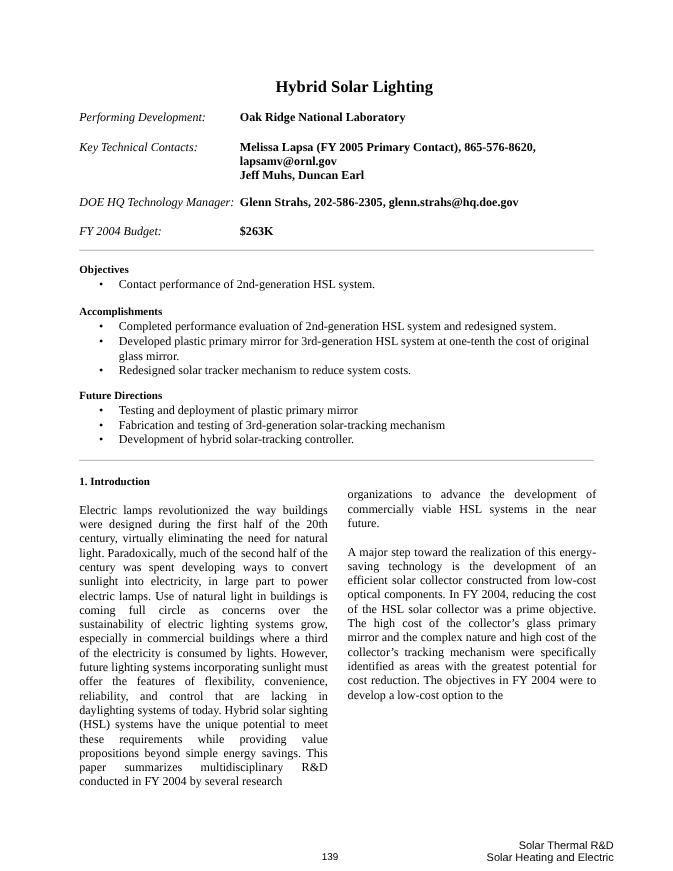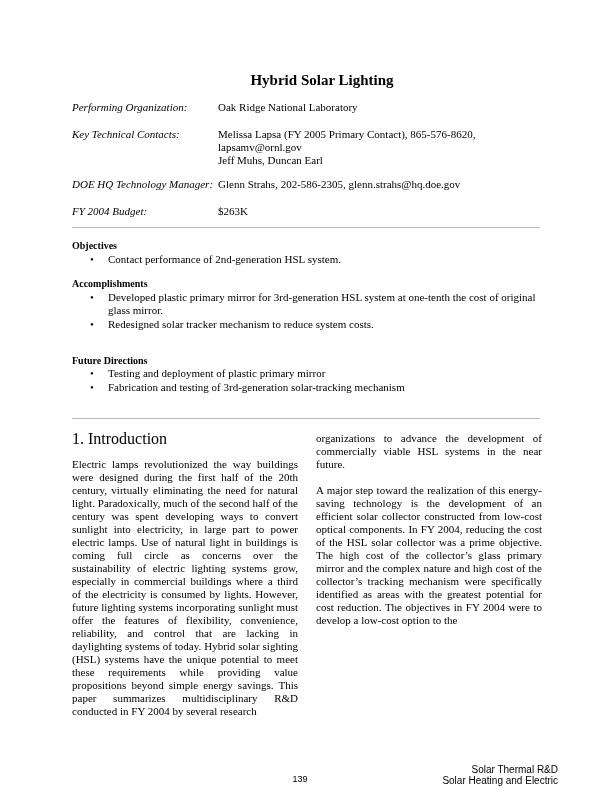--- a/index.html
+++ b/index.html
@@ -2,48 +2,48 @@
 <html><head>
 <meta charset="utf-8">
 <style>
   html, body { margin:0; padding:0; background:#fff; }
   body { width:612px; height:792px; position:relative; overflow:hidden;
          font-family:"Liberation Serif", serif; color:#000; }
   .title { position:absolute; top:72px; left:0; width:612px; text-align:center;
            font-weight:bold; font-size:15px;padding-left:16px; }
   .meta-row { position:absolute; left:72px; font-size:11px; line-height:13px; }
   .meta-label { position:absolute; left:0; font-style:italic; white-space:nowrap; }
-  .meta-value { position:absolute; left:146px; white-space:nowrap; }
+  .meta-value { position:absolute; left:146px; white-space:nowrap;font-weight:bold; }
   .rule { position:absolute; left:72px; width:468px; height:0;
           border-top:1px solid #b8b8b8; }
   .sect-head { position:absolute; left:72px; font-weight:bold; font-size:10px; }
   .bullets { position:absolute; left:72px; width:468px; margin:0; padding:0; list-style:none;
              font-size:11px; line-height:13px; }
   .bullets li { position:relative; padding-left:36px; margin-bottom:0.5px; }
   .bullets li::before { content:"•"; position:absolute; left:18px; top:0; }
   .col { position:absolute; top:432px; width:226px; font-size:11px; line-height:13px;
          text-align:justify; }
   .col-left { left:72px; }
   .col-right { left:316px; }
-  .col h2 { font-size:16px; font-weight:normal; margin:0 0 13px 0; line-height:13px; }
-  .col p { margin:0 0 13px 0; }
+  .col h2 { font-size:10px; font-weight:bold; margin:0 0 13px 0; line-height:13px; }
+  .col p { margin:12px 0 13px 0; }
   .footer-page { position:absolute; top:774px; left:0; width:600px; text-align:center;
                  font-family:"Liberation Sans", sans-serif; font-size:9px; }
   .footer-right { position:absolute; top:764px; right:54px; text-align:right;
                   font-family:"Liberation Sans", sans-serif; font-size:10px; line-height:11px; }
 </style>
 </head>
 <body>
 
 <div>
 
   <div class="title">Hybrid Solar Lighting</div>
 
   <div class="meta-row" style="top:101px;">
-    <span class="meta-label">Performing Organization:</span>
+    <span class="meta-label">Performing Development:</span>
     <span class="meta-value">Oak Ridge National Laboratory</span>
   </div>
 
   <div class="meta-row" style="top:128px;">
     <span class="meta-label">Key Technical Contacts:</span>
     <span class="meta-value" style="top:0;">Melissa Lapsa (FY 2005 Primary Contact), 865-576-8620,</span>
     <span class="meta-value" style="top:13px;">lapsamv@ornl.gov</span>
     <span class="meta-value" style="top:26px;">Jeff Muhs, Duncan Earl</span>
   </div>
 
@@ -59,28 +59,30 @@
 
   <div class="rule" style="top:227px;"></div>
 
   <div class="sect-head" style="top:240px;">Objectives</div>
   <ul class="bullets" style="top:253px;">
     <li>Contact performance of 2nd-generation HSL system.</li>
   </ul>
 
   <div class="sect-head" style="top:278px;">Accomplishments</div>
   <ul class="bullets" style="top:291px;">
+    <li>Completed performance evaluation of 2nd-generation HSL system and redesigned system.</li>
     <li>Developed plastic primary mirror for 3rd-generation HSL system at one-tenth the cost of original glass mirror.</li>
     <li>Redesigned solar tracker mechanism to reduce system costs.</li>
   </ul>
 
   <div class="sect-head" style="top:355px;">Future Directions</div>
   <ul class="bullets" style="top:367px;">
     <li>Testing and deployment of plastic primary mirror</li>
     <li>Fabrication and testing of 3rd-generation solar-tracking mechanism</li>
+    <li>Development of hybrid solar-tracking controller.</li>
   </ul>
 
   <div class="rule" style="top:418px;"></div>
 
   <div class="col col-left">
     <h2>1. Introduction</h2>
     <p>Electric lamps revolutionized the way buildings were designed during the first half of the 20th century, virtually eliminating the need for natural light. Paradoxically, much of the second half of the century was spent developing ways to convert sunlight into electricity, in large part to power electric lamps. Use of natural light in buildings is coming full circle as concerns over the sustainability of electric lighting systems grow, especially in commercial buildings where a third of the electricity is consumed by lights. However, future lighting systems incorporating sunlight must offer the features of flexibility, convenience, reliability, and control that are lacking in daylighting systems of today. Hybrid solar sighting (HSL) systems have the unique potential to meet these requirements while providing value propositions beyond simple energy savings. This paper summarizes multidisciplinary R&amp;D conducted in FY 2004 by several research</p>
   </div>
 
   <div class="col col-right">

